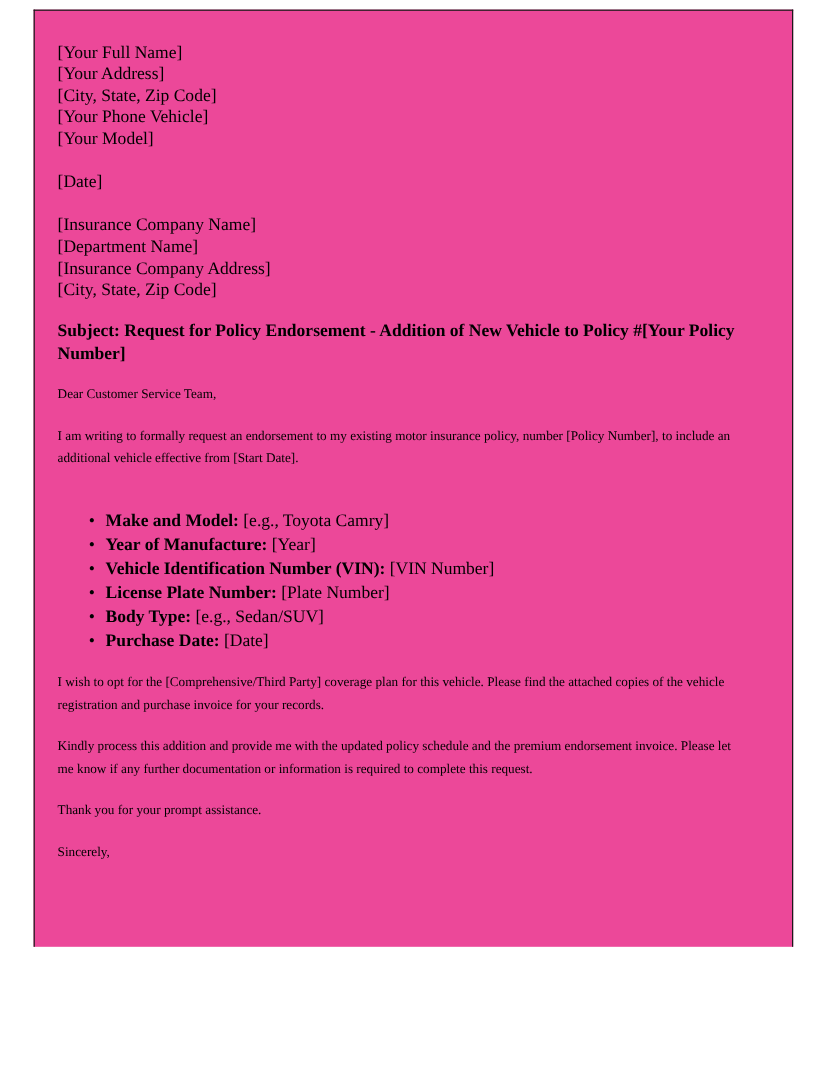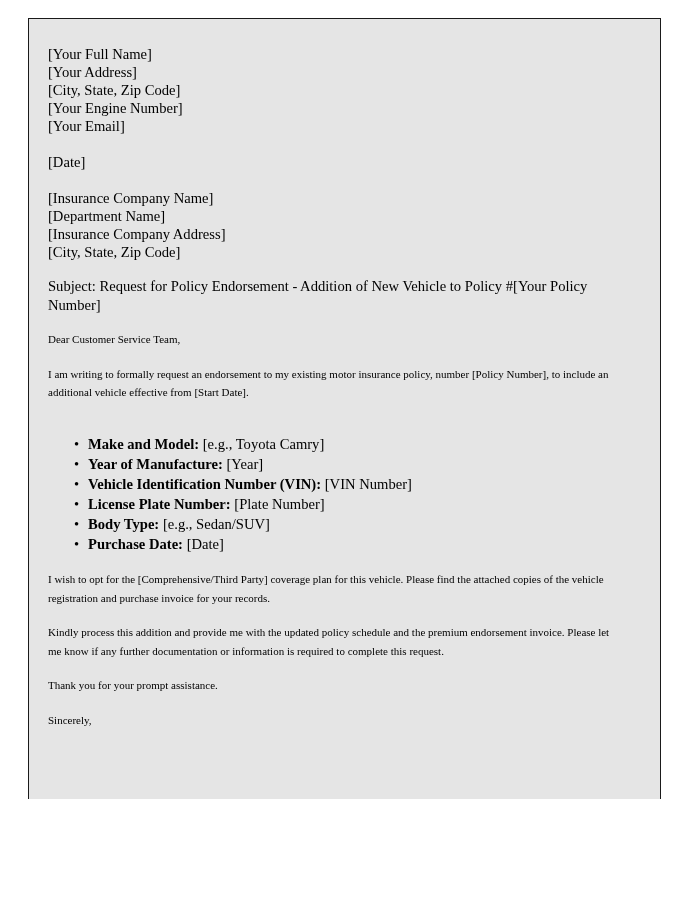--- a/index.html
+++ b/index.html
@@ -11,27 +11,27 @@
     width: 700px;
     height: 900px;
     font-family: "Liberation Serif", "DejaVu Serif", serif;
     color: #000000;
     overflow: hidden;
   }
 
   .page {
     position: absolute;
     left: 28px;
-    top: 18px;
+    top: 8px;
     width: 633px;
     height: 781px;
     box-sizing: border-box;
     border: 1px solid #1a1a1a;
     border-bottom: none;
-    background: #e5e5e5;
+    background: #ec4899;
     overflow: hidden;
   }
 
   .page-inner {
     padding: 26px 38px 0 19px;
   }
 
   .letter-line {
     font-size: 14.6px;
     line-height: 18px;
@@ -49,21 +49,21 @@
     text-align: left;
   }
 
   .para-gap {
     height: 16px;
   }
 
   .subject {
     font-size: 14.6px;
     line-height: 18.6px;
-    font-weight: normal;
+    font-weight: bold;
     margin: 0;
   }
 
   ul.details {
     list-style: none;
     margin: 0;
     padding: 0;
   }
 
   ul.details li {
@@ -93,22 +93,22 @@
 </head>
 <body>
 
 <div class="page">
   <div class="page-inner">
 
     <div>
       <div class="letter-line">[Your Full Name]</div>
       <div class="letter-line">[Your Address]</div>
       <div class="letter-line">[City, State, Zip Code]</div>
-      <div class="letter-line">[Your Engine Number]</div>
-      <div class="letter-line">[Your Email]</div>
+      <div class="letter-line">[Your Phone Vehicle]</div>
+      <div class="letter-line">[Your Model]</div>
     </div>
 
     <div class="spacer"></div>
 
     <div class="letter-line">[Date]</div>
 
     <div class="spacer"></div>
 
     <div>
       <div class="letter-line">[Insurance Company Name]</div>

